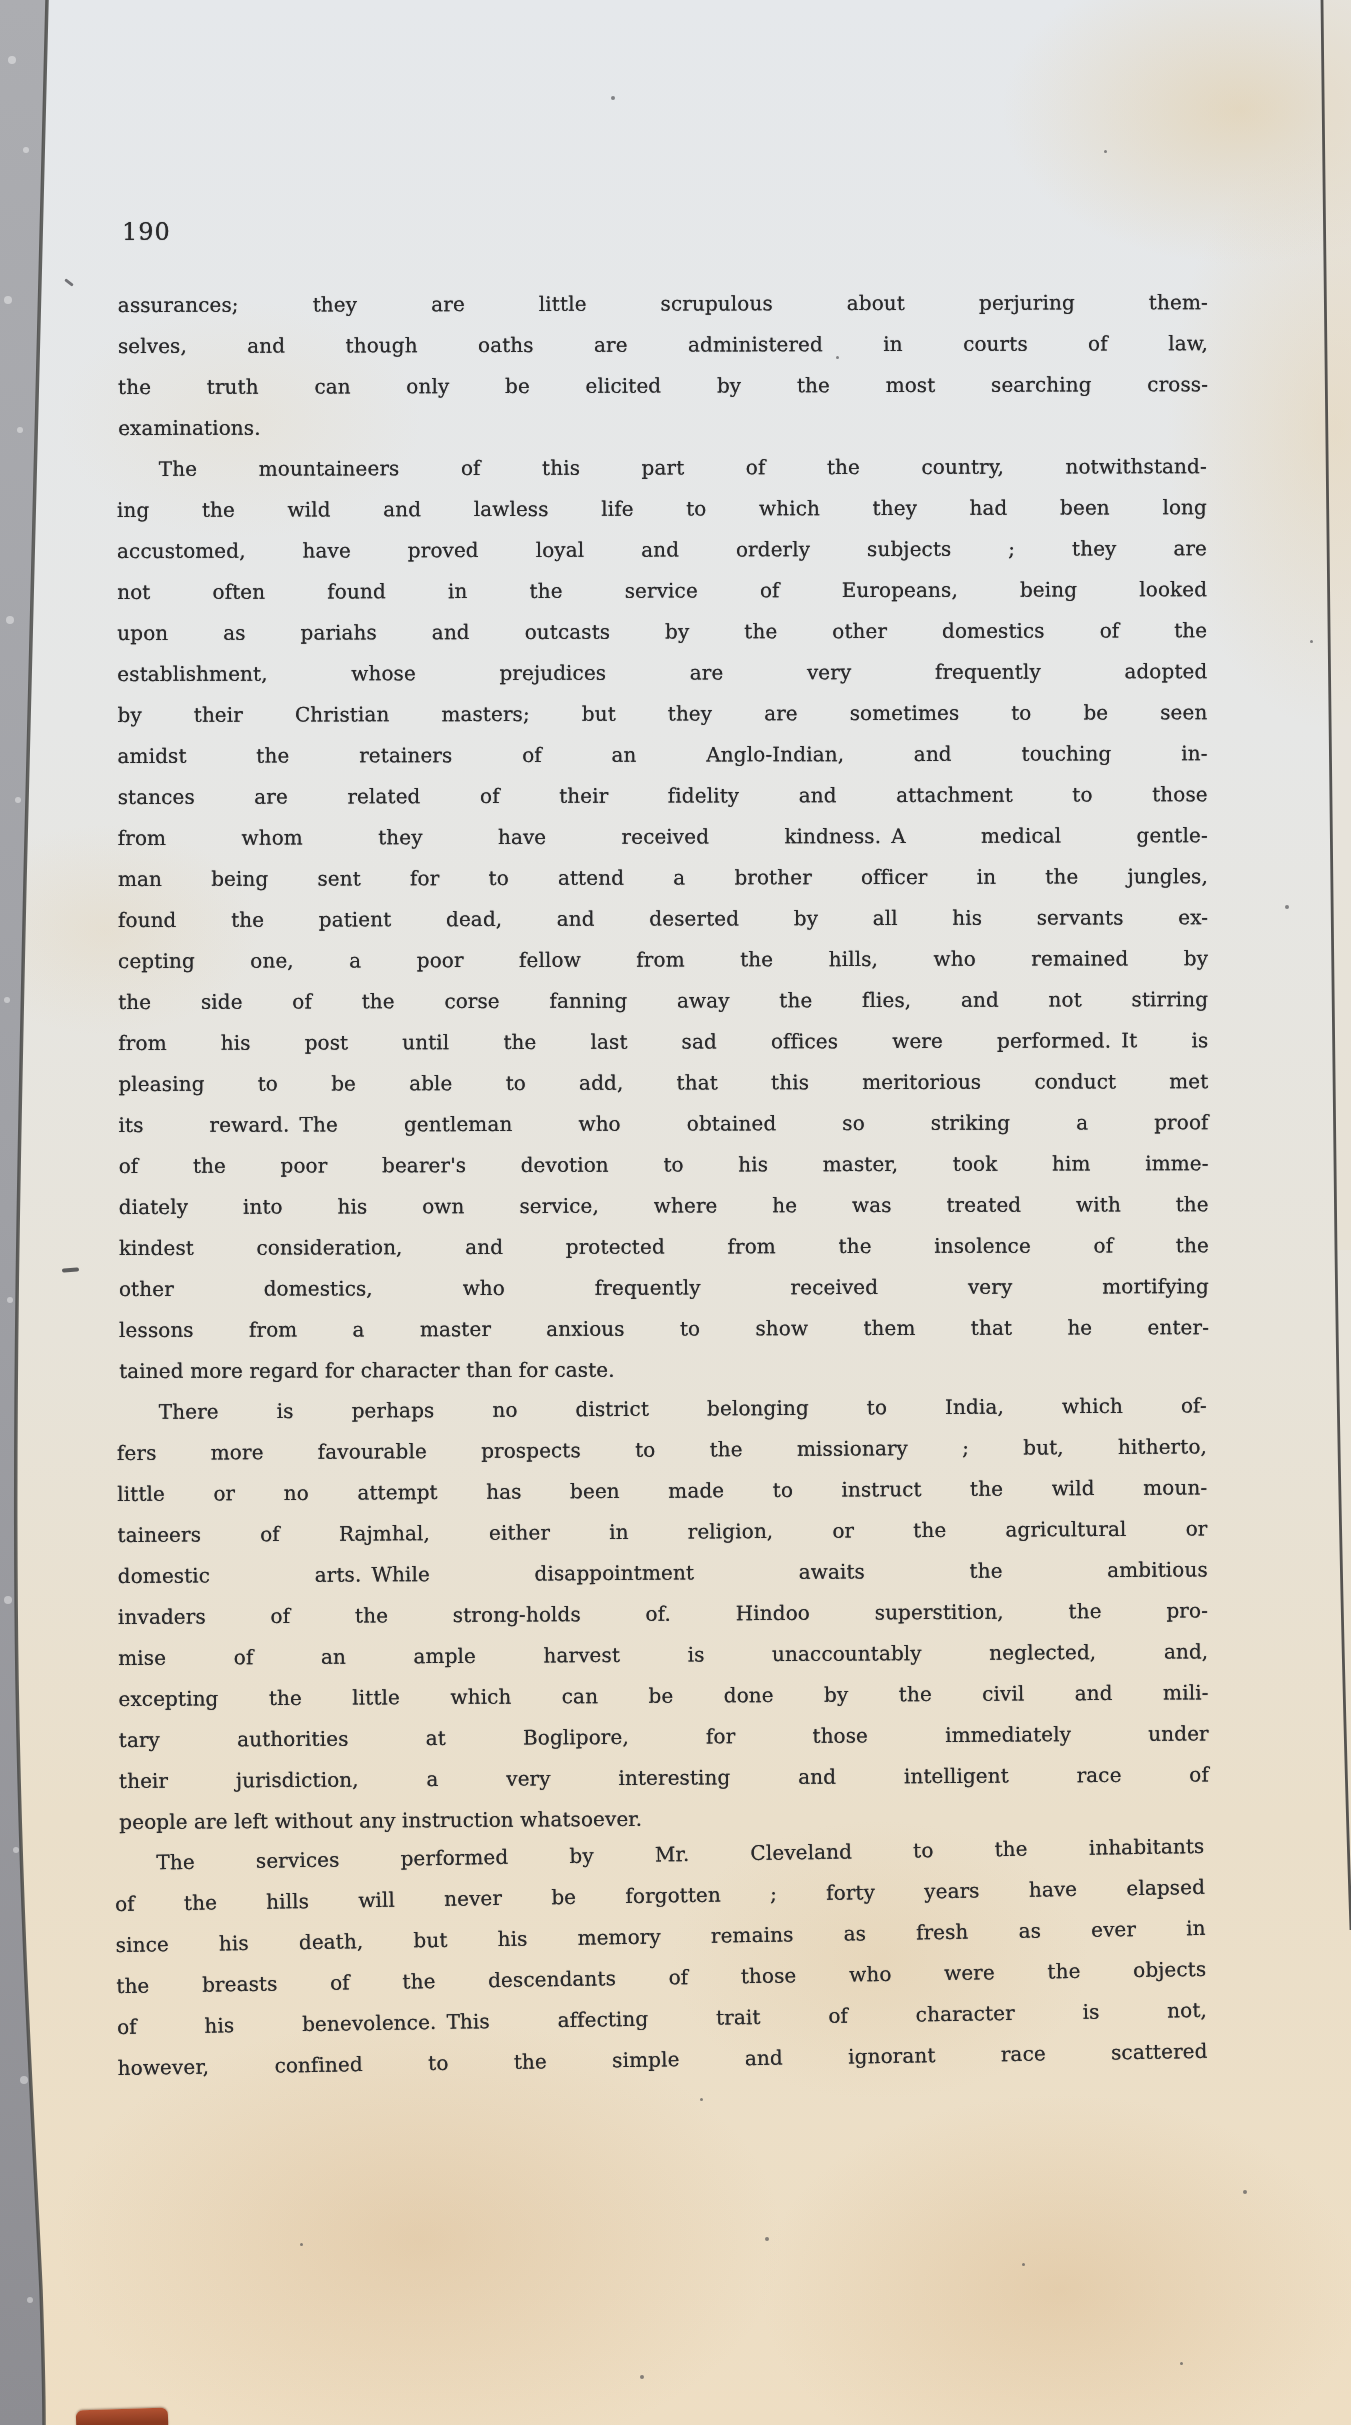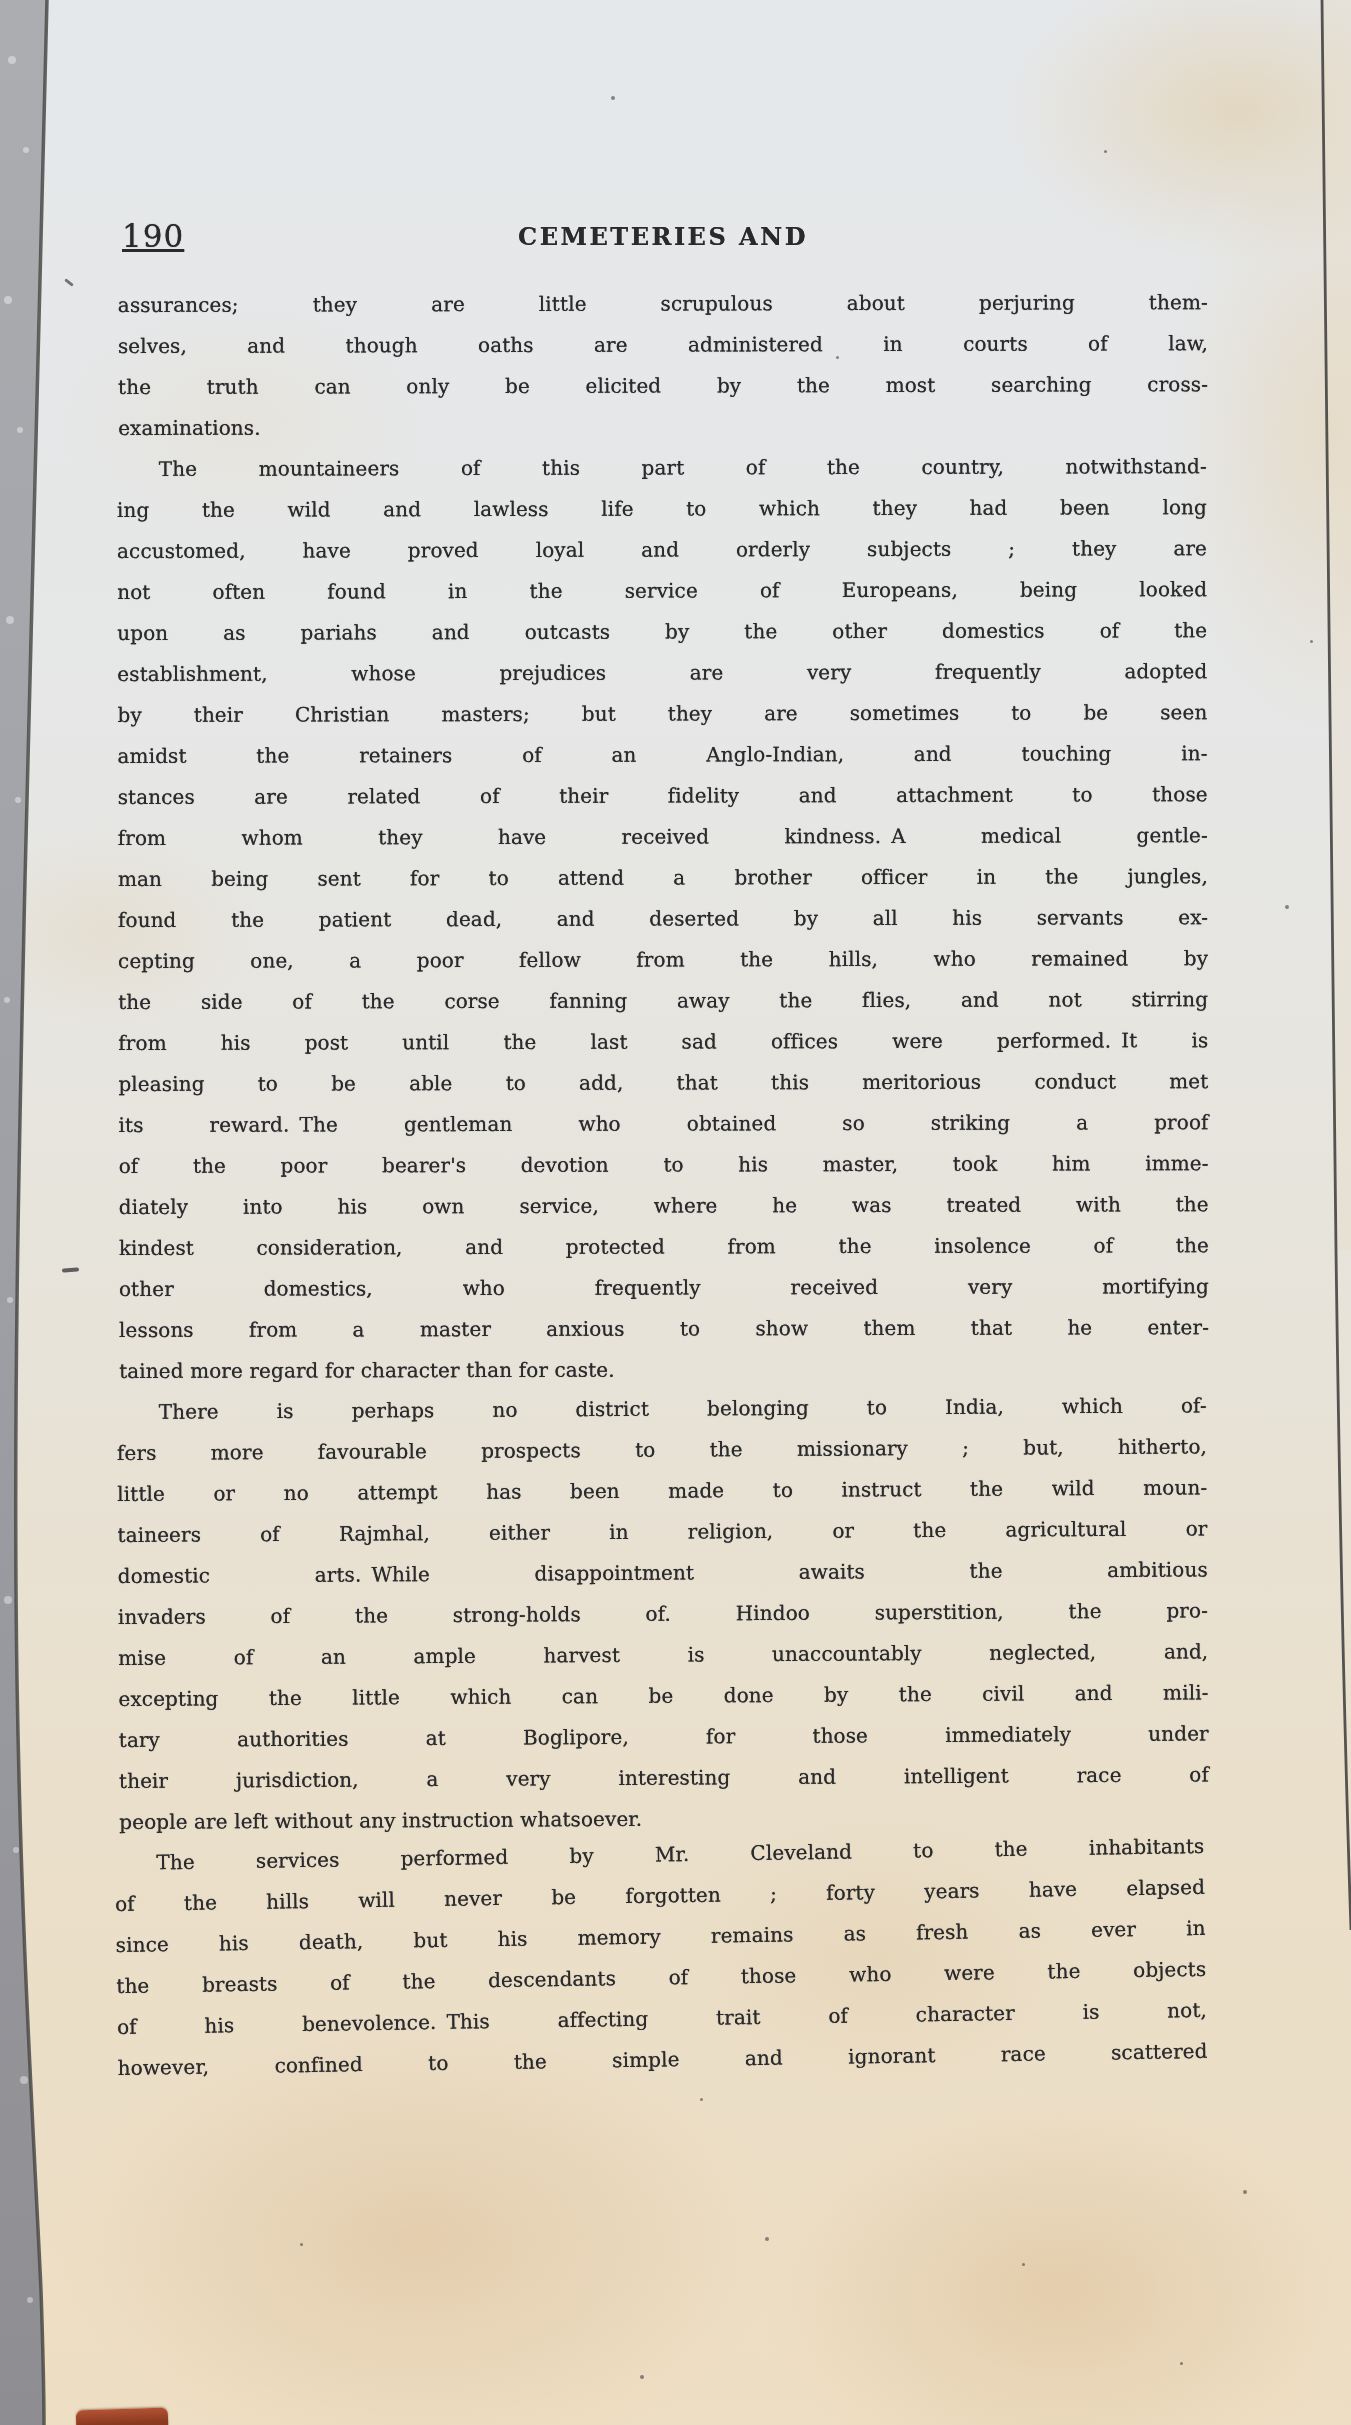--- a/index.html
+++ b/index.html
@@ -14,23 +14,22 @@
       radial-gradient(520px 320px at 420px 2240px, rgba(204,162,112,0.28), transparent 70%),
       radial-gradient(430px 280px at 1060px 2290px, rgba(206,166,116,0.30), transparent 70%),
       radial-gradient(300px 200px at 880px 1960px, rgba(216,186,140,0.22), transparent 70%),
       linear-gradient(180deg,#e5e8eb 0%,#e6e7e6 30%,#e7e3d9 55%,#eadfca 75%,#eedec3 100%);
   }
   .edge-svg{position:absolute;top:0;left:0;pointer-events:none;}
   .right-edge-svg{position:absolute;top:0;left:1300px;pointer-events:none;}
 
   .header-row{position:absolute;left:118px;top:216px;width:1090px;height:42px;color:#2a2a2c;}
   .page-number{
-    position:absolute;left:4px;top:2px;font-size:31px;letter-spacing:1px;
+    position:absolute;left:4px;top:2px;font-size:24px;letter-spacing:1px;
     text-shadow:0 0 0.8px rgba(40,40,40,0.9);
-    text-decoration:underline;
   }
   .running-title{
     position:absolute;left:0;right:0;top:6px;text-align:center;
     font-weight:bold;font-size:24px;letter-spacing:2.5px;
     text-shadow:0 0 0.6px rgba(40,40,40,0.8);
   }
 
   .page-text{
     position:absolute;left:118px;top:285px;width:1090px;
     font-size:20px;line-height:41px;color:#2a2a2c;
@@ -84,21 +83,20 @@
   </g>
 </svg>
 
 <svg class="right-edge-svg" width="51" height="2425" viewBox="0 0 51 2425">
   <path d="M22,0 C25,350 30,800 36,1250 L51,1250 L51,0 Z" fill="#e8ddc8" opacity="0.35"></path>
   <path d="M22,0 C25,350 30,800 36,1250 C40,1550 46,1780 51,1930" stroke="#454442" stroke-width="2.8" fill="none" opacity="0.9"></path>
 </svg>
 
 <div class="header-row">
   <span class="page-number">190</span>
-  <span class="running-title">CEMETERIES AND</span>
 </div>
 
 <div class="page-text">
     <div class="paragraph para-0 last-left">
       <div class="line">assurances; they are little scrupulous about perjuring them-</div>
       <div class="line">selves, and though oaths are administered in courts of law,</div>
       <div class="line">the truth can only be elicited by the most searching cross-</div>
       <div class="line">examinations.</div>
     </div>
     <div class="paragraph para-1 indent last-left">

